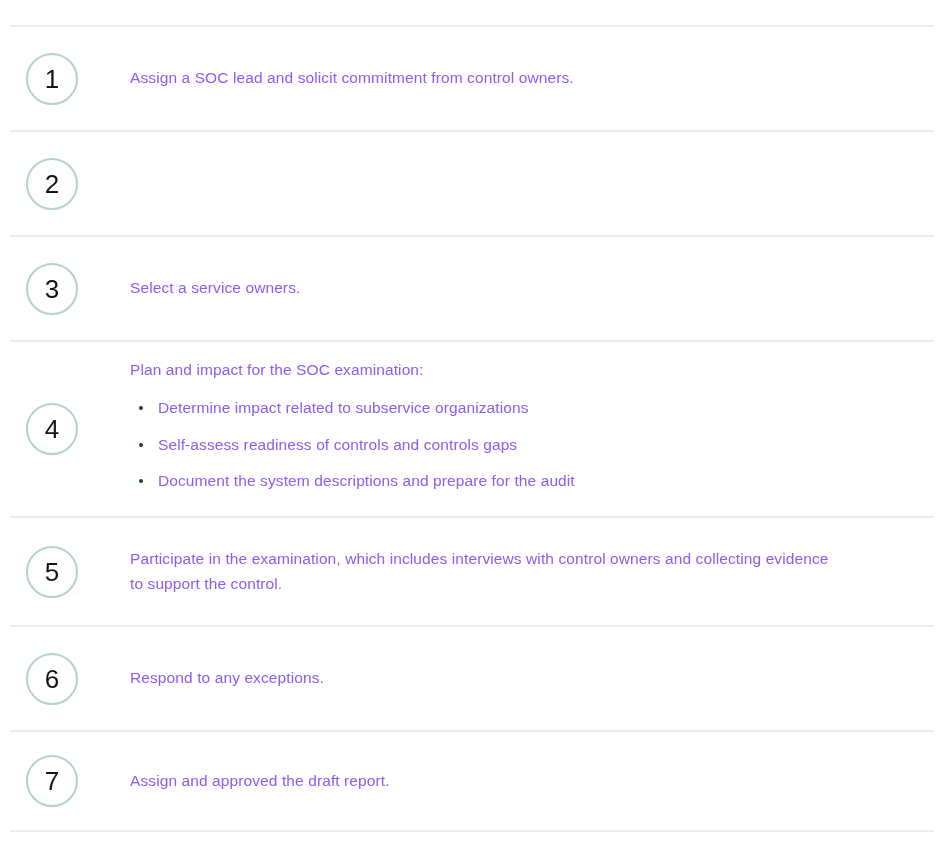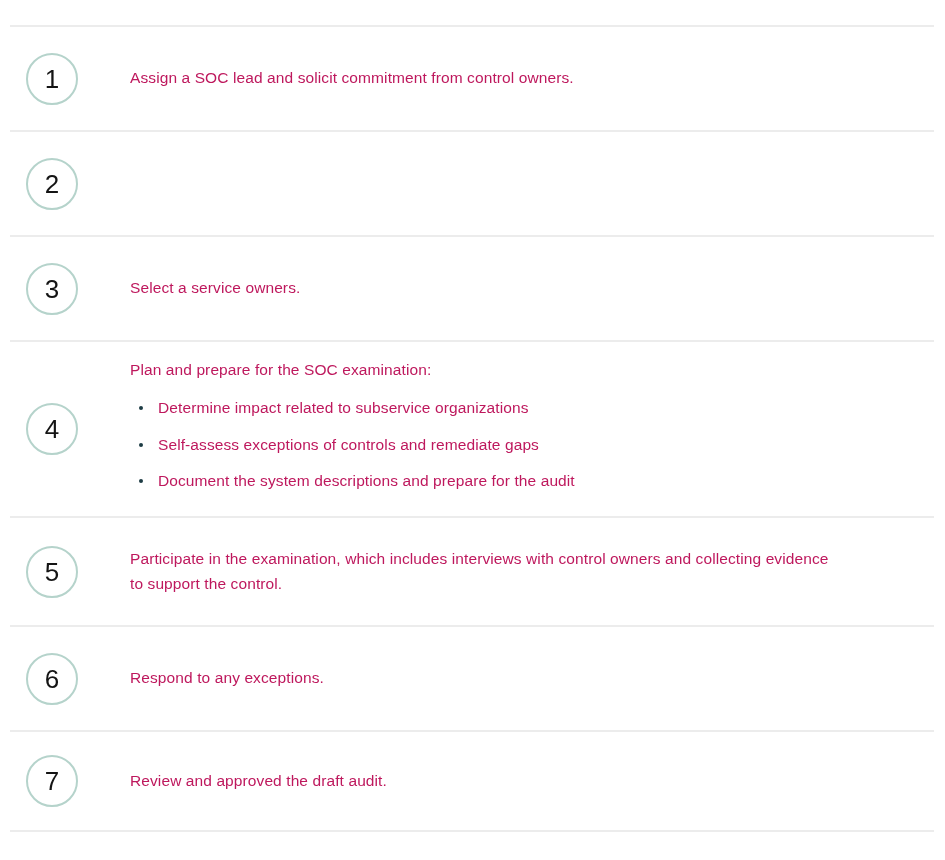--- a/index.html
+++ b/index.html
@@ -68,21 +68,21 @@
     flex: 1 1 auto;
     margin-left: 52px;
     margin-right: 30px;
     color: #1d3c44;
     font-size: 15.5px;
     line-height: 1.55;
   }
 
   .step-text {
     max-width: 712px;
-    color: #be185d;
+    color: #8b5cf6;
     font-size: 15.5px;
     line-height: 1.55;
     letter-spacing: 0.1px;
   }
 
   .step-intro {
     max-width: 712px;
     margin-bottom: 15px;
   }
 
@@ -149,29 +149,29 @@
     <div class="step-body">
       <div class="step-text">Select a service owners.</div>
     </div>
   </div>
 
   <div class="step-row" style="top:342px; height:174px;">
     <div class="step-badge">
       <span class="step-number">4</span>
     </div>
     <div class="step-body">
-      <div class="step-text step-intro">Plan and prepare for the SOC examination:</div>
+      <div class="step-text step-intro">Plan and impact for the SOC examination:</div>
       <ul class="bullet-list">
         <li class="bullet-item step-text">
           <span class="bullet-dot"></span>
           <span>Determine impact related to subservice organizations</span>
         </li>
         <li class="bullet-item step-text">
           <span class="bullet-dot"></span>
-          <span>Self-assess exceptions of controls and remediate gaps</span>
+          <span>Self-assess readiness of controls and controls gaps</span>
         </li>
         <li class="bullet-item step-text">
           <span class="bullet-dot"></span>
           <span>Document the system descriptions and prepare for the audit</span>
         </li>
       </ul>
     </div>
   </div>
 
   <div class="step-row" style="top:518px; height:107px;">
@@ -190,17 +190,17 @@
     <div class="step-body">
       <div class="step-text">Respond to any exceptions.</div>
     </div>
   </div>
 
   <div class="step-row" style="top:732px; height:98px;">
     <div class="step-badge">
       <span class="step-number">7</span>
     </div>
     <div class="step-body">
-      <div class="step-text">Review and approved the draft audit.</div>
+      <div class="step-text">Assign and approved the draft report.</div>
     </div>
   </div>
 
 </div>
 
 </body></html>

